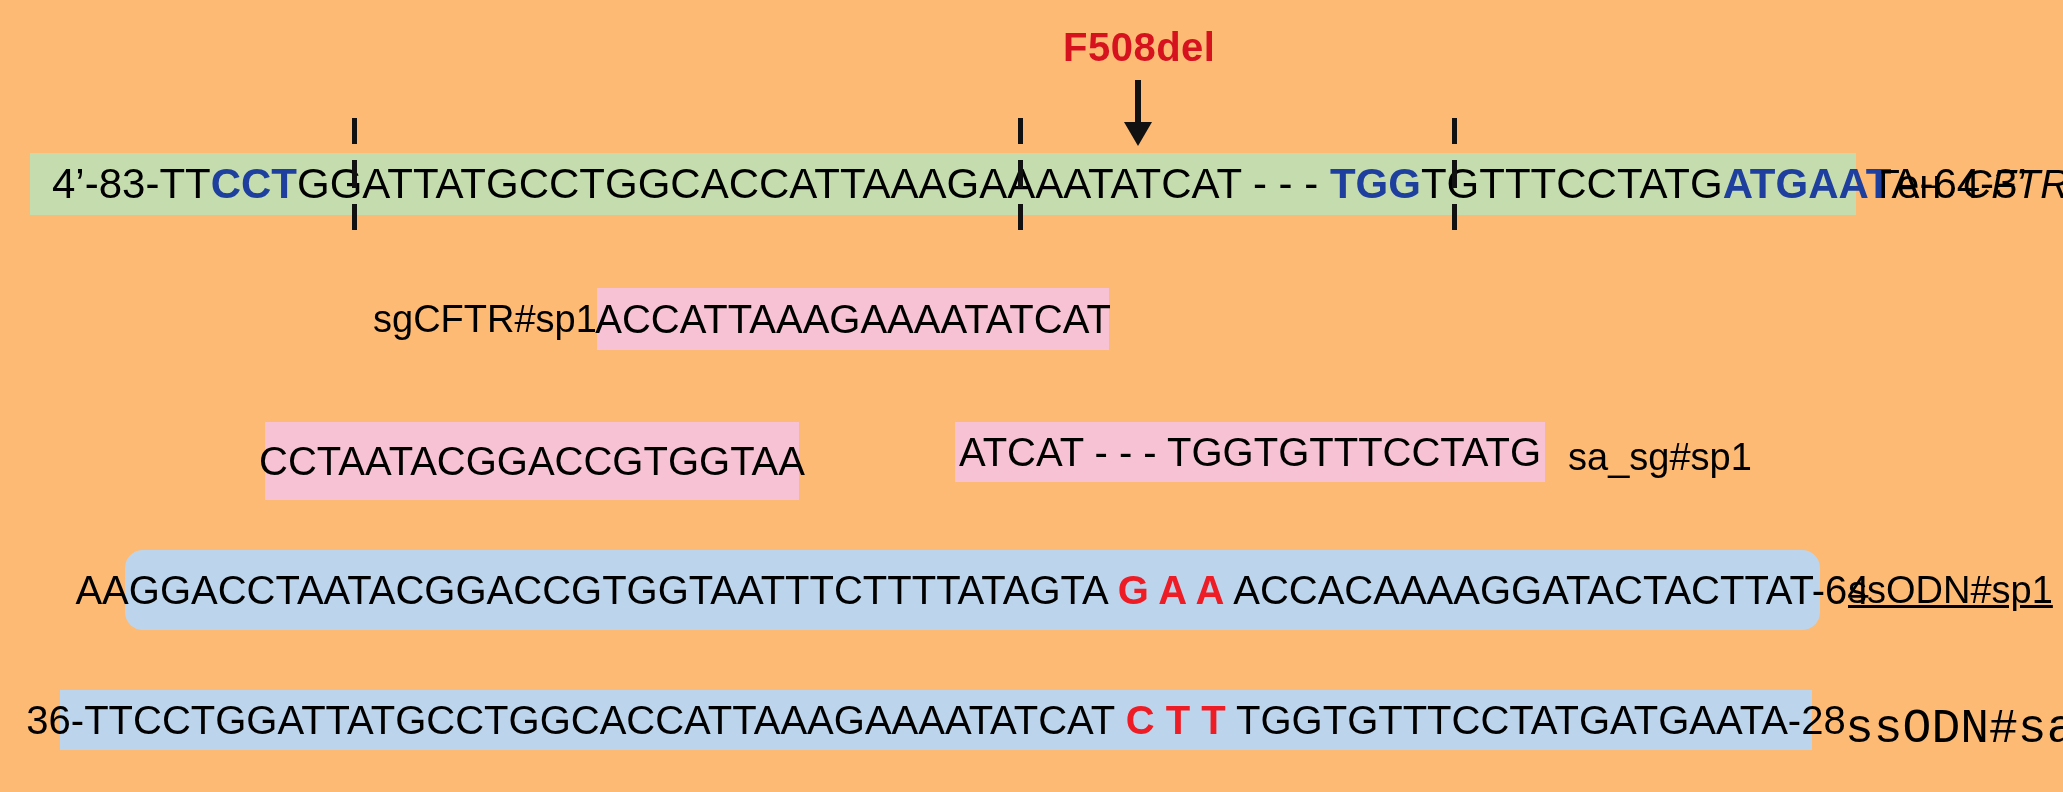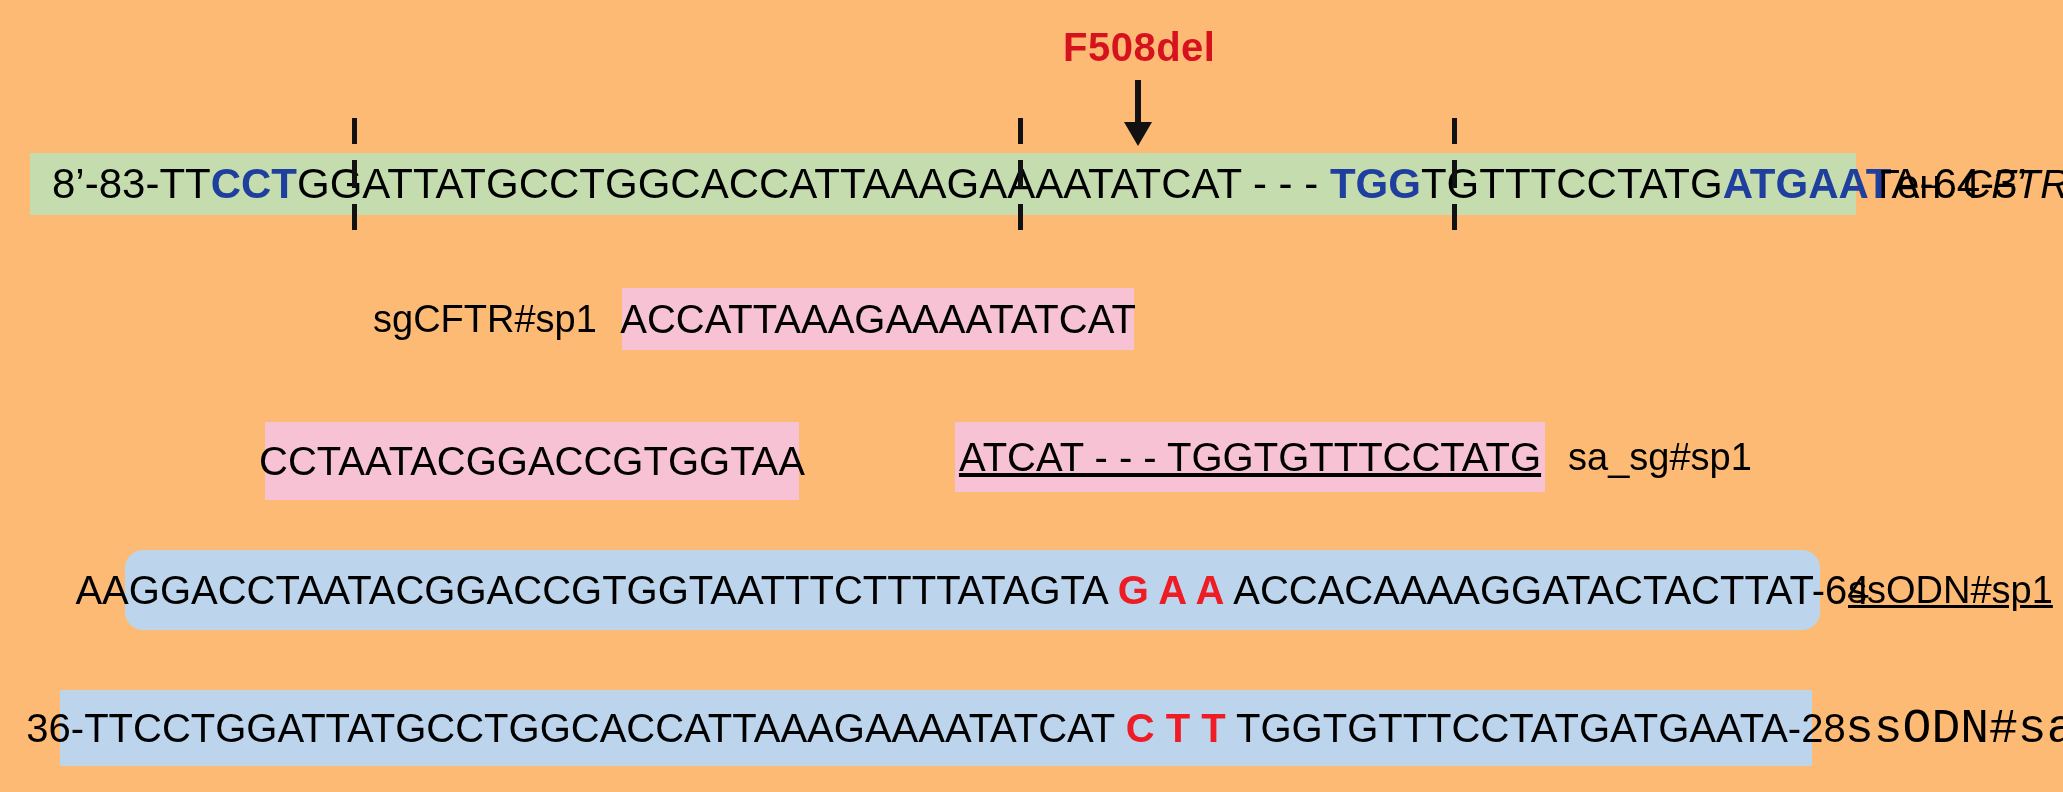--- a/index.html
+++ b/index.html
@@ -106,57 +106,57 @@
     border-right: 14px solid transparent;
     border-top: 24px solid #111;
   }
 
   
   .pink {
     background: #f6c2d4;
     font-size: 40px;
     justify-content: center;
   }
-  #sg-sp1-box { left: 597px; top: 288px; width: 512px; height: 62px; margin-left: 25px; }
+  #sg-sp1-box { left: 597px; top: 288px; width: 512px; height: 62px; }
   #sg-sp1-label { left: 373px; top: 288px; height: 62px; font-size: 38px; text-align: right; }
 
   #sg-sp2-box { left: 265px; top: 422px; width: 534px; height: 78px; }
   #sg-sp2-label { left: 43px;  top: 422px; height: 70px; font-size: 38px; }
 
-  #sa-sp1-box { left: 955px; top: 422px; width: 590px; height: 70px; text-decoration: underline; }
+  #sa-sp1-box { left: 955px; top: 422px; width: 590px; height: 60px; }
   #sa-sp1-label { left: 1568px; top: 422px; height: 70px; font-size: 38px; }
 
   
   .blue {
     background: #bcd5ec;
     font-size: 40px;
     justify-content: center;
   }
   #ssodn-sp1-box { left: 125px; top: 550px; width: 1695px; height: 80px; border-radius: 18px; }
   #ssodn-sp1-label { left: 1848px; top: 550px; height: 80px; font-size: 38px; text-decoration: underline; }
 
-  #ssodn-sa-box { left: 60px; top: 690px; width: 1752px; height: 76px; }
+  #ssodn-sa-box { left: 60px; top: 690px; width: 1752px; height: 60px; }
   #ssodn-sa-label { left: 1845px; top: 690px; height: 78px; font-size: 48px; font-family: Liberation Mono, monospace; }
 
   .red-bold {
     color: #ee1c24;
     font-weight: bold;
   }
 </style>
 </head>
 <body>
 
 <div id="figure">
 
   <div id="f508-label">F508del</div>
   <div id="f508-arrow"></div>
   <div id="f508-arrow-head"></div>
 
   <div id="gene-bar" class="seq-bar">
-    <span class="seq-text"><span>8’-83-TT</span><span class="blue-pam">CCT</span><span>GGATTATGCCTGGCACCATTAAAGAAAATATCAT - - - </span><span class="blue-pam">TGG</span><span>TGTTTCCTATG</span><span class="blue-pam">ATGAAT</span><span>A-64-3’</span></span>
+    <span class="seq-text"><span>4’-83-TT</span><span class="blue-pam">CCT</span><span>GGATTATGCCTGGCACCATTAAAGAAAATATCAT - - - </span><span class="blue-pam">TGG</span><span>TGTTTCCTATG</span><span class="blue-pam">ATGAAT</span><span>A-64-3’</span></span>
   </div>
 
   <div class="cut-mark" style="left: 352px; top: 118px; height: 112px;"></div>
   <div class="cut-mark" style="left: 1018px; top: 118px; height: 112px;"></div>
   <div class="cut-mark" style="left: 1452px; top: 118px; height: 112px;"></div>
 
   <div class="row-label gene-label">
     <span>Ген </span><i>CFTR</i>
   </div>
 

